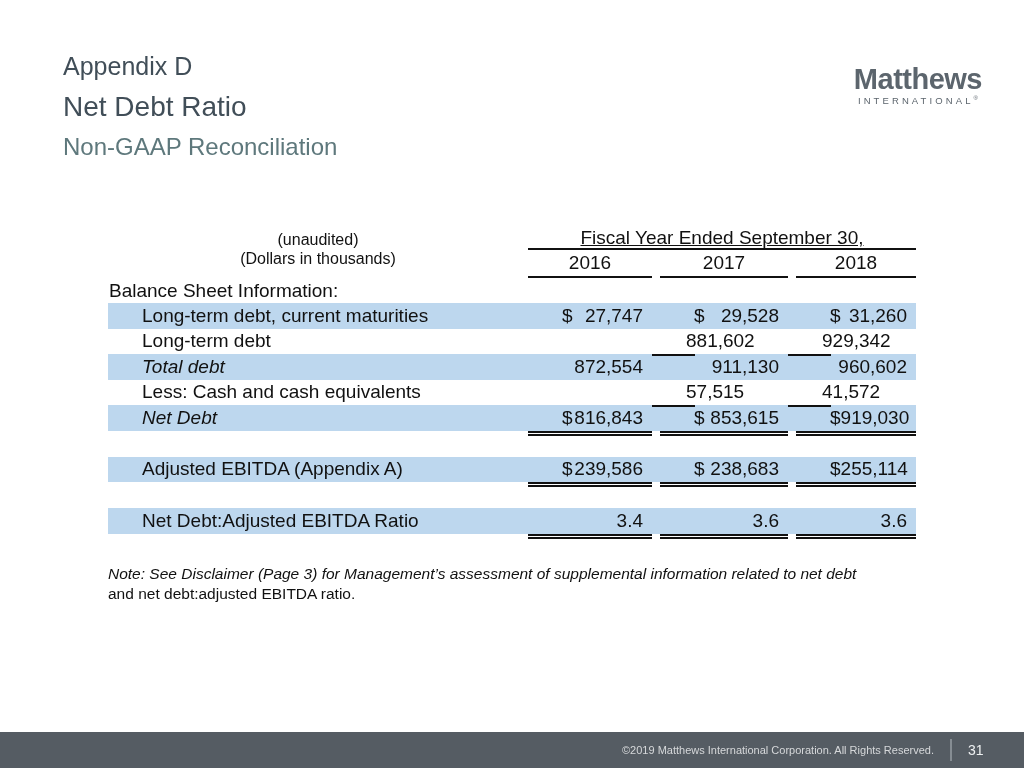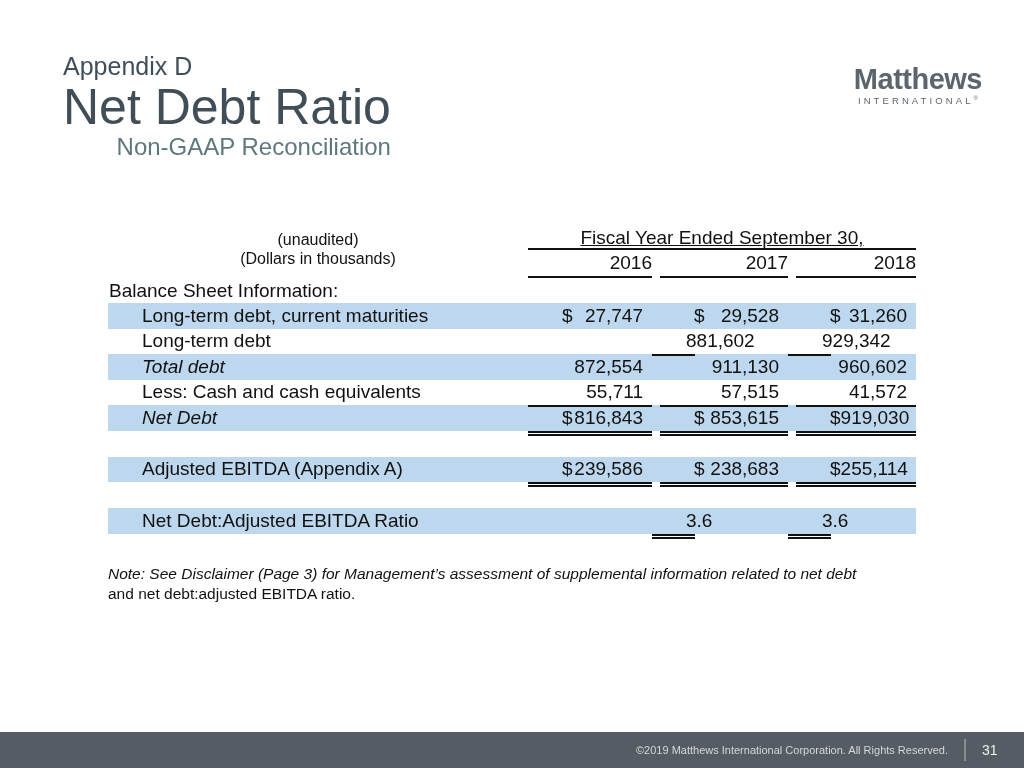--- a/index.html
+++ b/index.html
@@ -5,55 +5,55 @@
   html,body{margin:0;padding:0;}
   body{
     width:1024px;height:768px;position:relative;overflow:hidden;
     background:#ffffff;
     font-family:"Liberation Sans","DejaVu Sans",sans-serif;
     color:var(--text,#111);
   }
   
   .title-block{position:absolute;left:63px;top:50px;}
   .appendix{font-size:25px;color:var(--title);line-height:32px;}
-  .page-title{font-size:50px;color:var(--title);line-height:50px;font-weight:400;margin:0;}
+  .page-title{font-size:28px;color:var(--title);line-height:50px;font-weight:400;margin:0;}
   .subtitle{font-size:24px;color:var(--subtitle);line-height:30px;text-align:right;}
   
   .logo{position:absolute;right:42px;top:64px;text-align:center;color:var(--logo);}
   .logo-name{font-size:29px;font-weight:700;letter-spacing:-0.5px;line-height:30px;}
   .logo-sub{font-size:9.5px;letter-spacing:3.1px;margin-top:1px;white-space:nowrap;}
   .logo-sub sup{font-size:6px;letter-spacing:0;}
   
   .fin-table{position:absolute;left:108px;top:227px;width:808px;font-size:19px;}
   .thead{display:flex;}
   .left-note{width:420px;font-size:16px;text-align:center;line-height:19px;padding-top:3px;}
   .right-head{width:388px;}
   .fy-head{height:21px;line-height:21px;text-align:center;border-bottom:2px solid var(--line);text-decoration:underline;}
   .years{display:flex;height:28px;}
-  .year{line-height:26px;text-align:right;border-bottom:2px solid var(--line);}
+  .year{line-height:26px;text-align:center;border-bottom:2px solid var(--line);}
   .y1{width:124px;} .y2{width:128px;} .y3{width:120px;}
   .ygap{width:8px;}
   .section-label{height:25px;line-height:26px;padding-left:1px;}
   .trow{display:grid;grid-template-columns:420px 124px 8px 128px 8px 120px;height:25.5px;}
   .trow.sp{height:26px;}
   .trow.blue{background:var(--highlight);}
   .trow>div{height:100%;display:flex;align-items:center;padding-left:34px;}
   .lbl{white-space:nowrap;}
   .ind0{padding-left:3px;} .ind1{padding-left:15px;} .ind2{padding-left:28px;font-style:italic;}
   .cv{justify-content:space-between;padding:0 9px 0 12px;position:relative;}
   .cv .num{margin-left:auto;}
   .ub{border-bottom:2px solid var(--line);}
   .dub{border-bottom:2px solid var(--line);}
   .dub::after{content:"";position:absolute;left:0;right:0;bottom:-5px;border-top:2px solid var(--line);}
   
   .note{position:absolute;left:108px;top:564px;width:820px;font-size:15.5px;line-height:20px;}
   .note .l1{font-style:italic;}
   
   .footer{position:absolute;left:0;bottom:0;width:1024px;height:36px;background:var(--footer-bg);
-    display:flex;align-items:center;justify-content:flex-end;padding-right:24px;box-sizing:border-box;}
+    display:flex;align-items:center;justify-content:flex-end;padding-right:38px;box-sizing:border-box;}
   .copyright{font-size:11px;color:#d6d8da;}
   .f-divider{width:2px;height:22px;background:#868d93;margin:0 16px;}
   .page-num{font-size:14px;color:#eff1f2;min-width:18px;text-align:left;}
 </style>
 </head>
 <body>
 
 <div class="title-block">
   <div class="appendix">Appendix D</div>
   <h1 class="page-title">Net Debt Ratio</h1>
@@ -126,23 +126,20 @@
         <span class="num">911,130</span>
       </div>
     <div class="cgap"></div>
     <div class="cv">
         <span class="num">960,602</span>
       </div>
   </div>
 
   <div class="trow">
     <div class="lbl ind1">Less: Cash and cash equivalents</div>
-    <div class="cv ub">
-        <span class="num">55,711</span>
-      </div>
     <div class="cgap"></div>
     <div class="cv ub">
         <span class="num">57,515</span>
       </div>
     <div class="cgap"></div>
     <div class="cv ub">
         <span class="num">41,572</span>
       </div>
   </div>
 
@@ -181,20 +178,23 @@
     <div class="cv dub">
         <span class="cur">$</span>
         <span class="num">255,114</span>
       </div>
   </div>
 
   <div class="trow sp"></div>
 
   <div class="trow blue">
     <div class="lbl ind0">Net Debt:Adjusted EBITDA Ratio</div>
+    <div class="cv dub">
+        <span class="num">3.4</span>
+      </div>
     <div class="cgap"></div>
     <div class="cv dub">
         <span class="num">3.6</span>
       </div>
     <div class="cgap"></div>
     <div class="cv dub">
         <span class="num">3.6</span>
       </div>
   </div>
 

